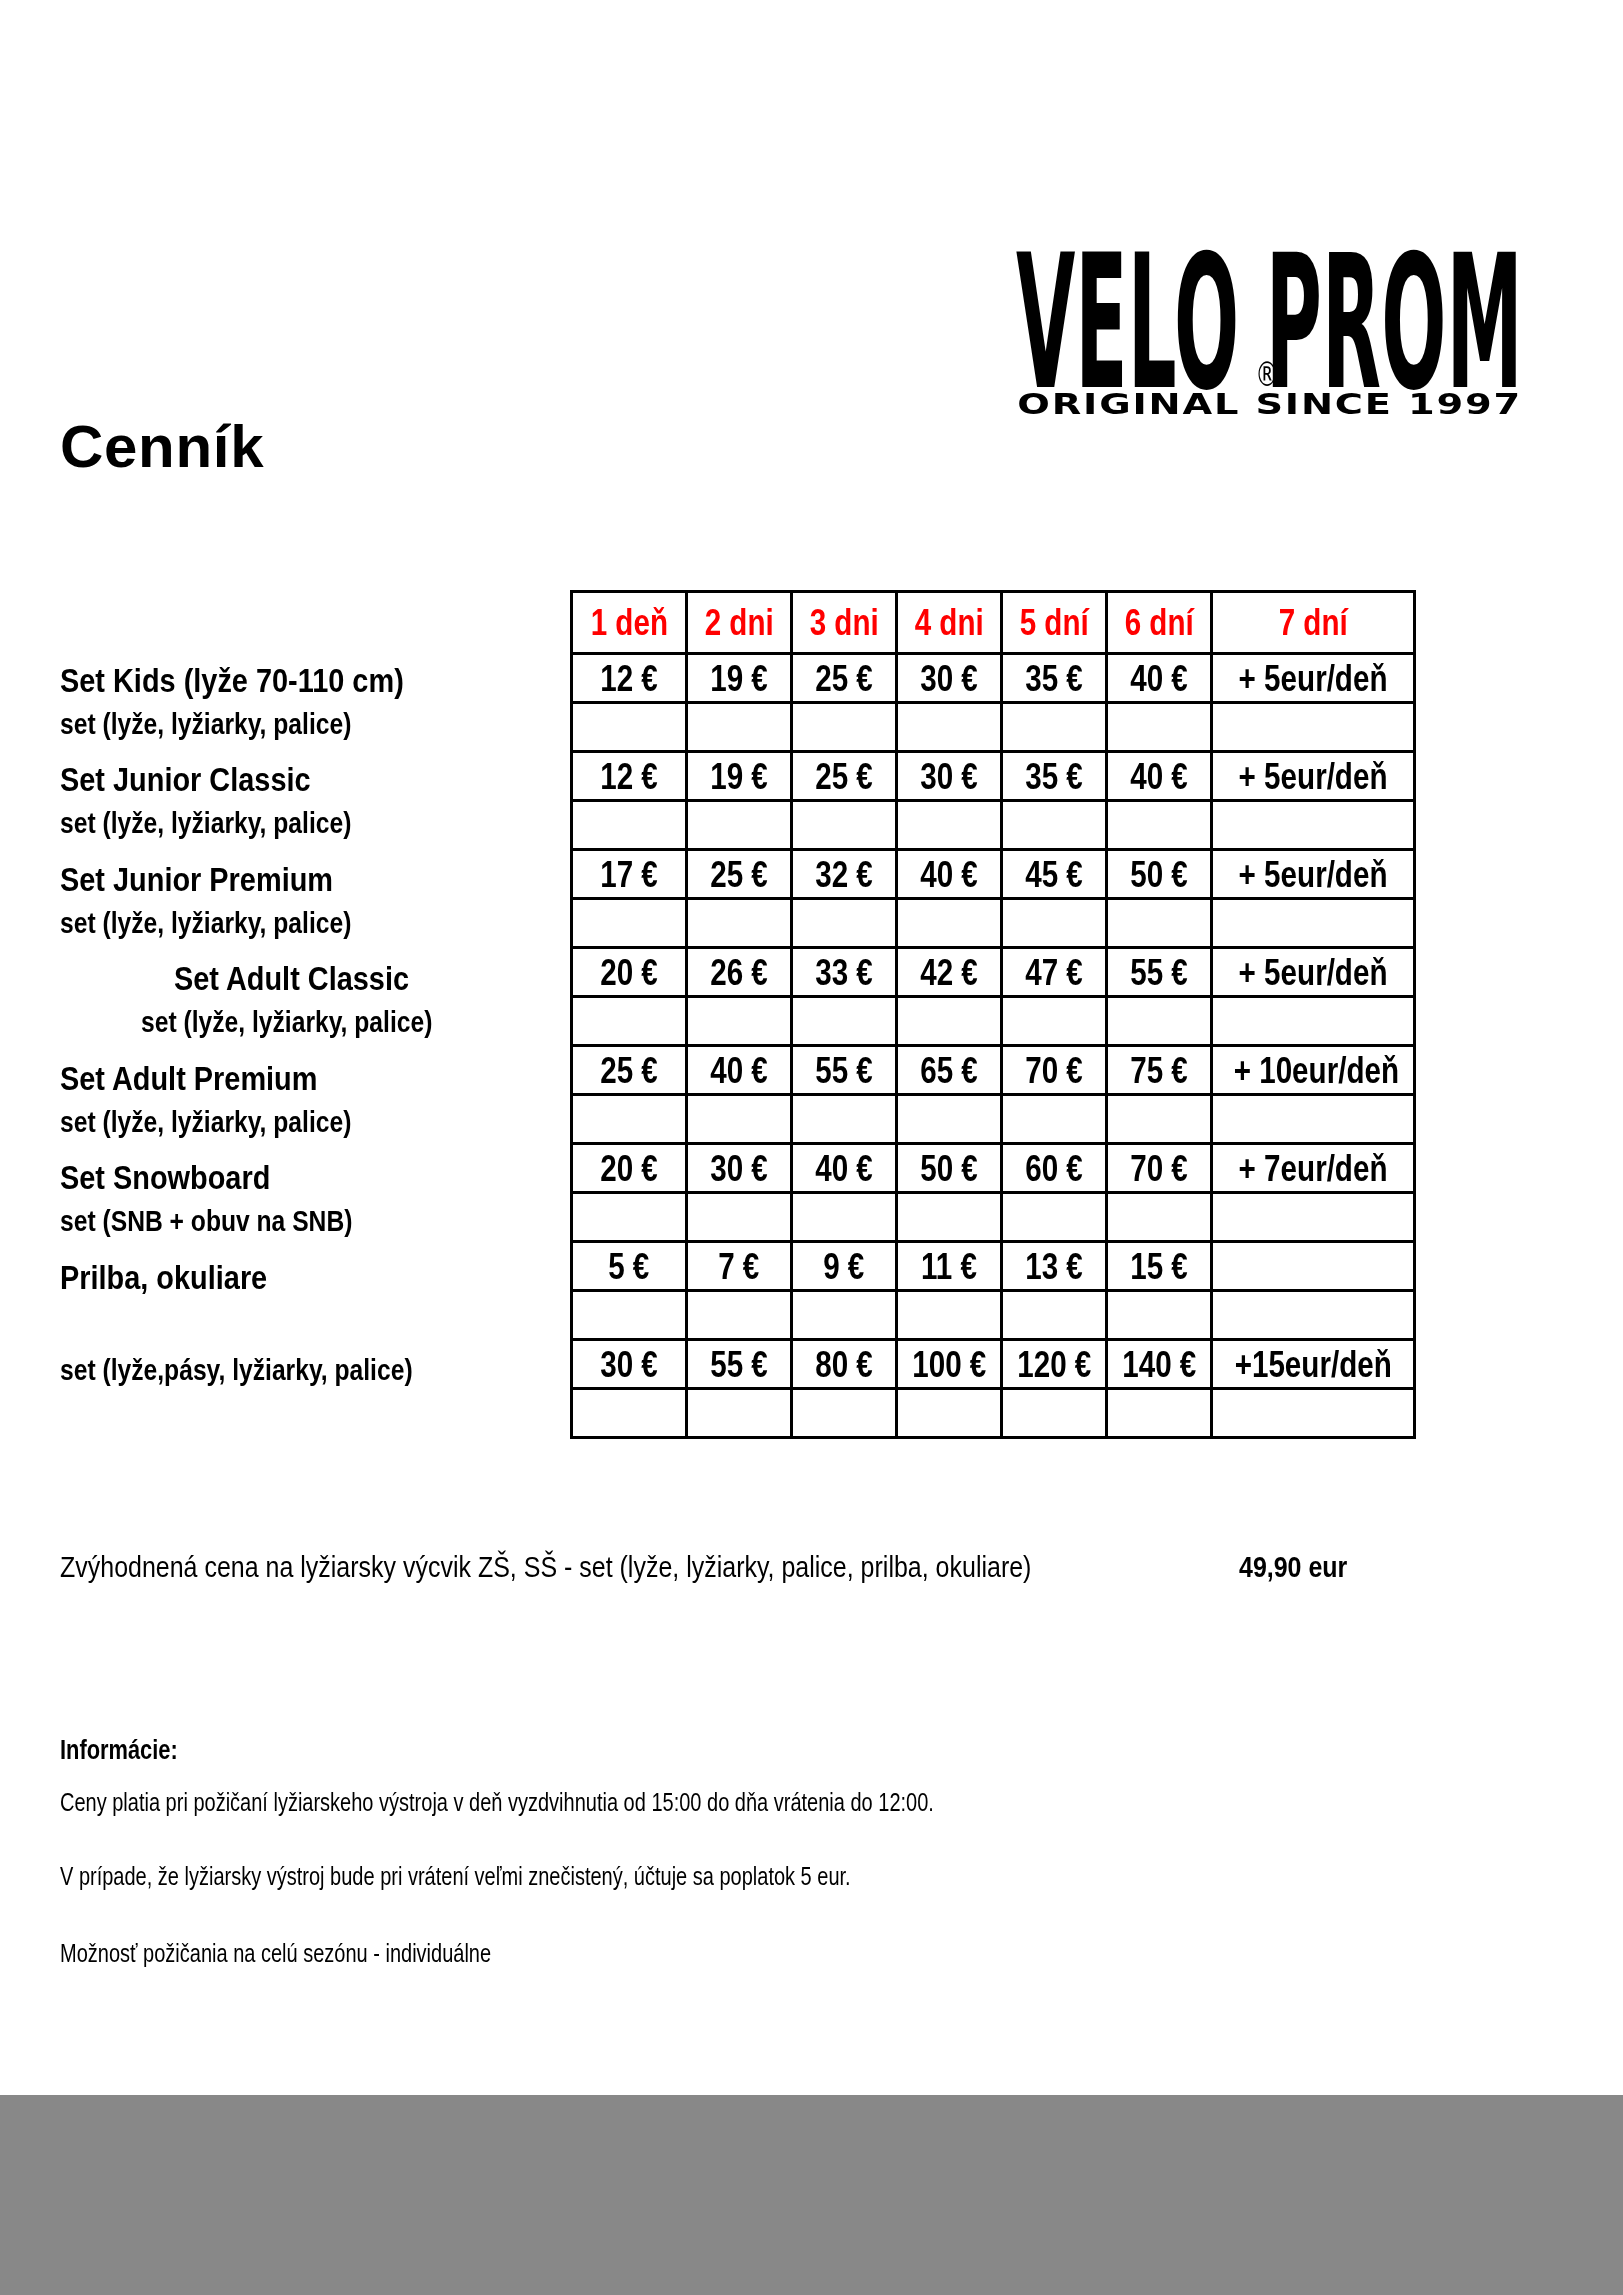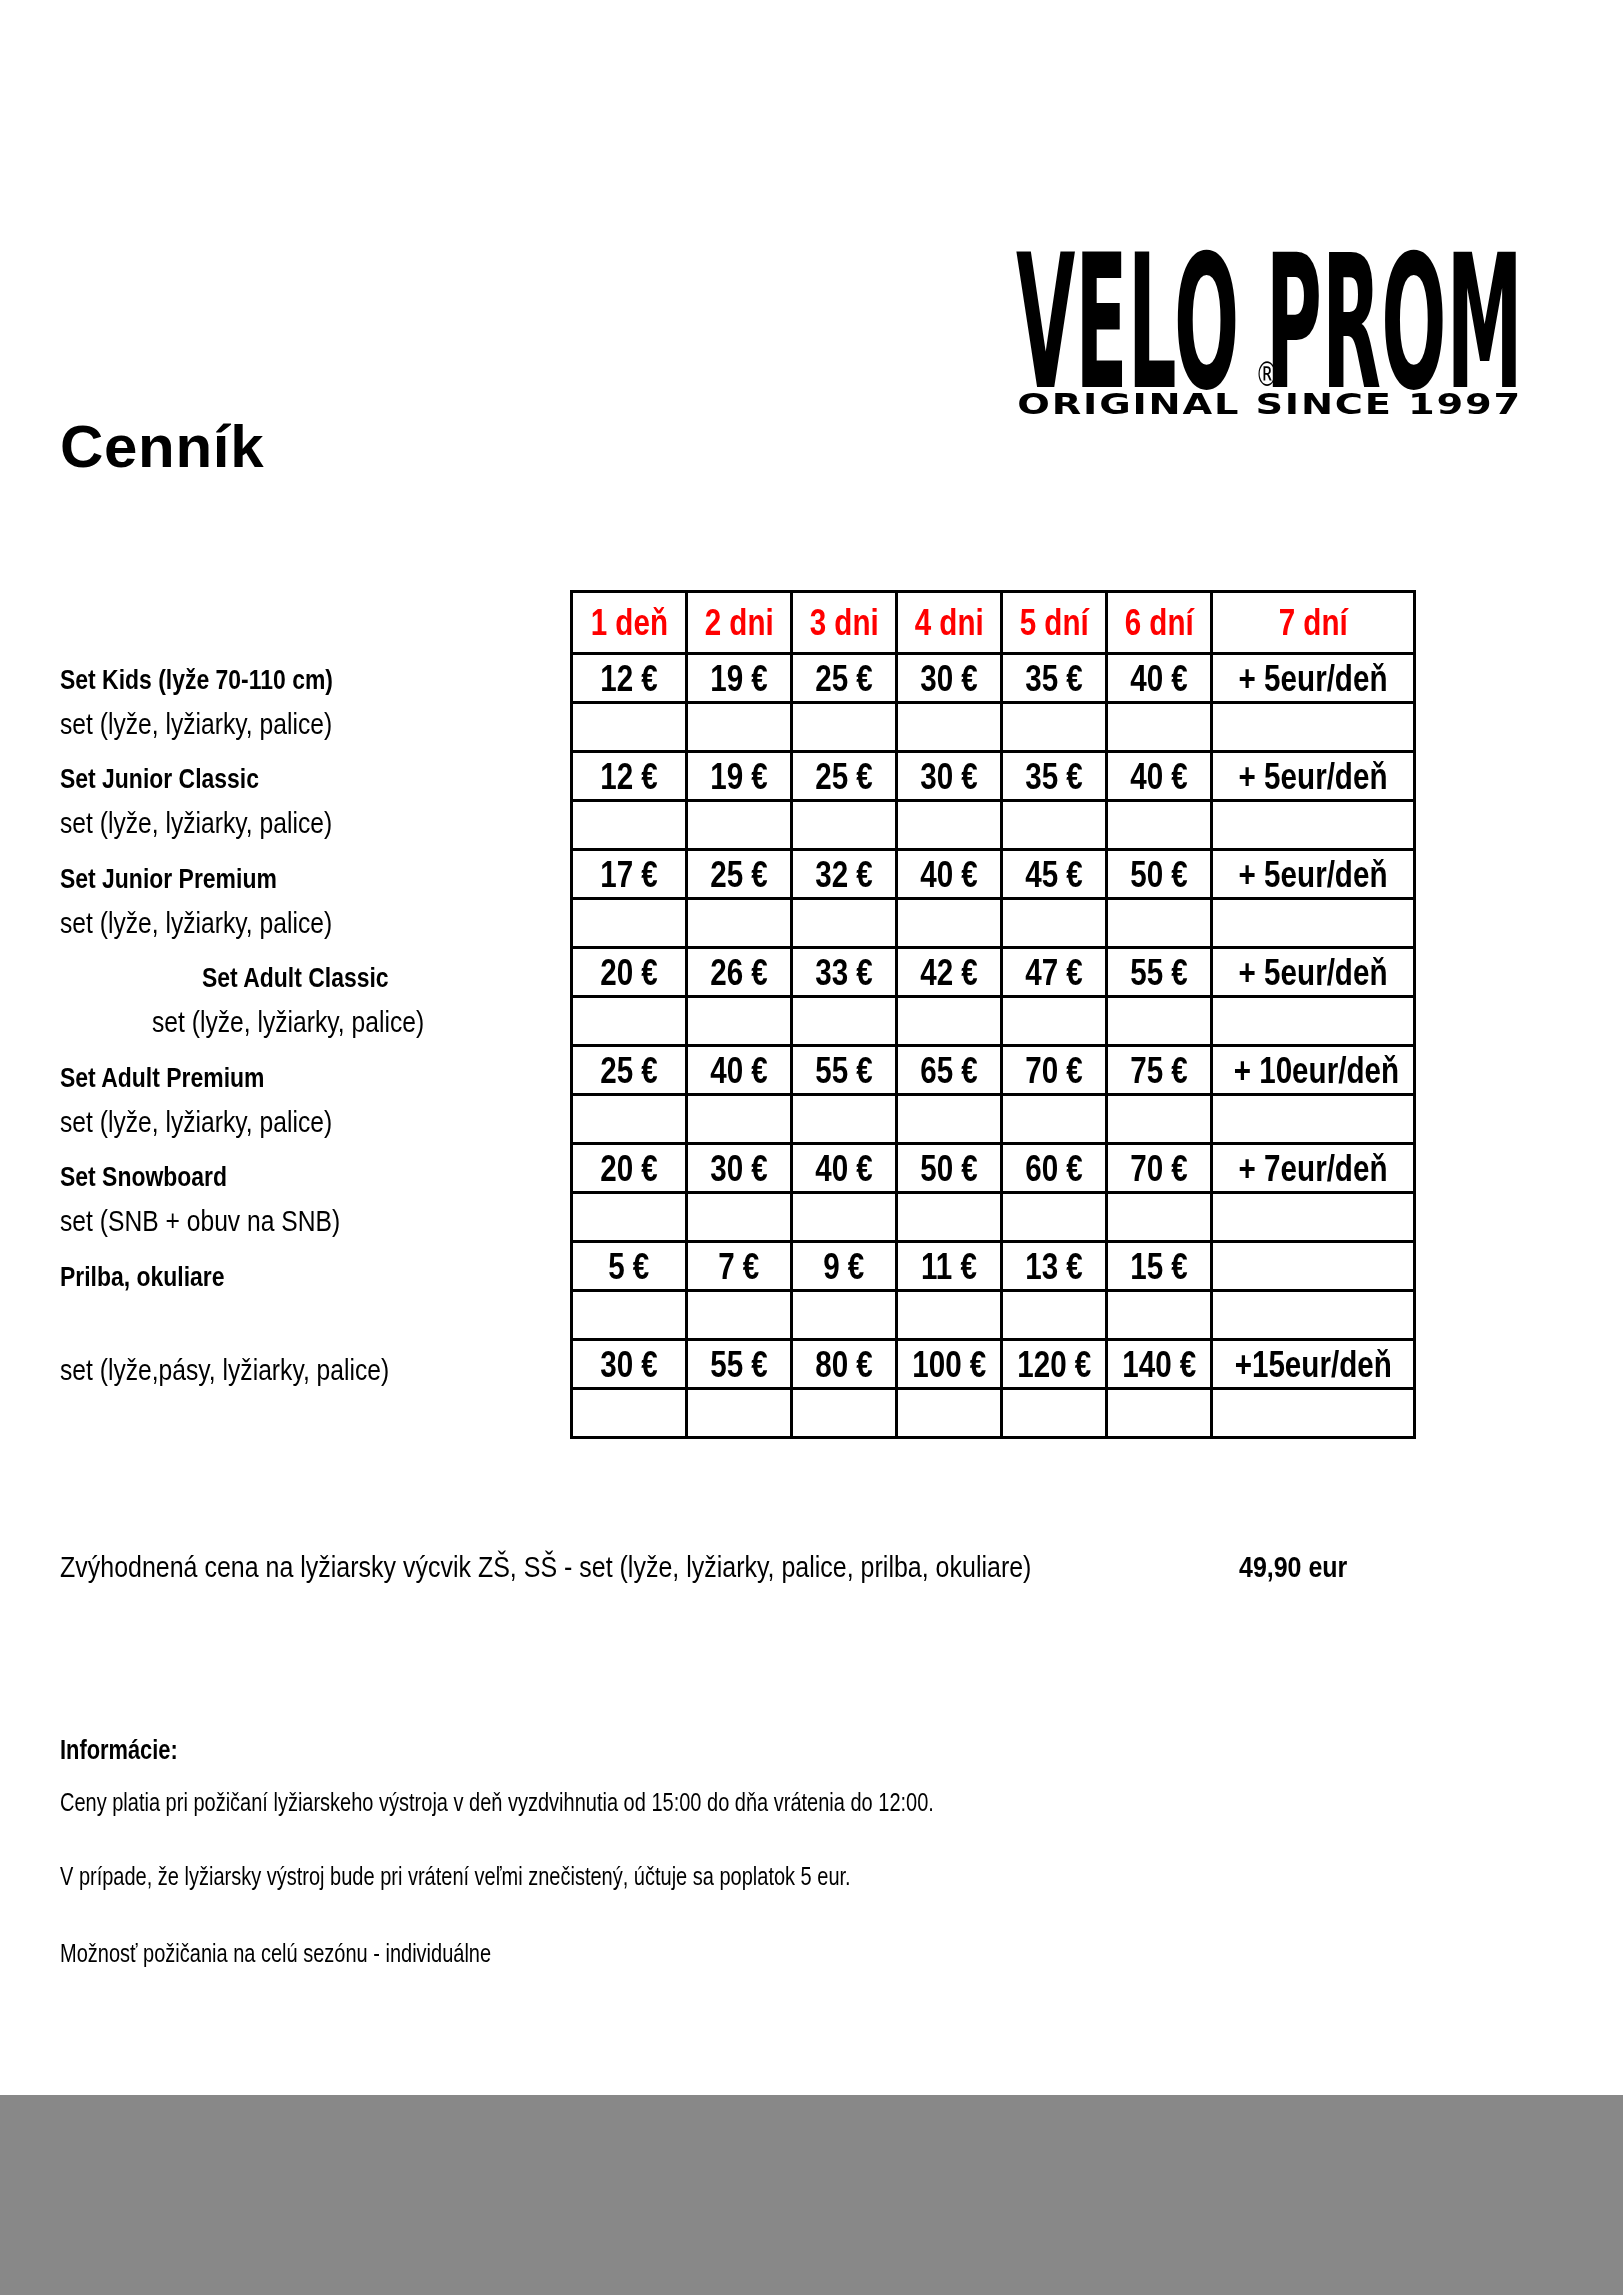--- a/index.html
+++ b/index.html
@@ -34,22 +34,22 @@
     border:3.9px solid #000; padding:0; text-align:center; vertical-align:middle; overflow:hidden;
   }
   .price-table thead th { height:59px; }
   .price-table tr.data-row td { height:46px; }
   .price-table tr.spacer-row td { height:46px; }
   .day-header-text { font-size:37px; font-weight:bold; }
   .price-value { font-size:37px; font-weight:bold; line-height:1; }
 
   
   .row-label { position:absolute; left:60px; width:504px; }
-  .row-label .plabel { height:50px; line-height:50px; font-size:27px; font-weight:bold;text-decoration:underline; }
-  .row-label .psub   { margin-top:5.2px; line-height:29px; font-size:29px; font-weight:normal; }
+  .row-label .plabel { height:50px; line-height:50px; font-size:34px; font-weight:bold;text-decoration:underline; }
+  .row-label .psub   { margin-top:5.2px; line-height:29px; font-size:29px; font-weight:bold; }
 
   
   .discount { position:absolute; left:60px; top:1550px; font-size:29.4px; line-height:34px; }
   .discount .price { font-weight:bold; margin-left:36px; }
 
   .info-heading { position:absolute; left:60px; top:1729px; font-size:28px; font-weight:bold; line-height:41px; }
   .info-line { position:absolute; left:60px; font-size:25px; line-height:29px; }
   .info-line.l0 { top:1788px; }
   .info-line.l1 { top:1862px; }
   .info-line.l2 { top:1939px; }

